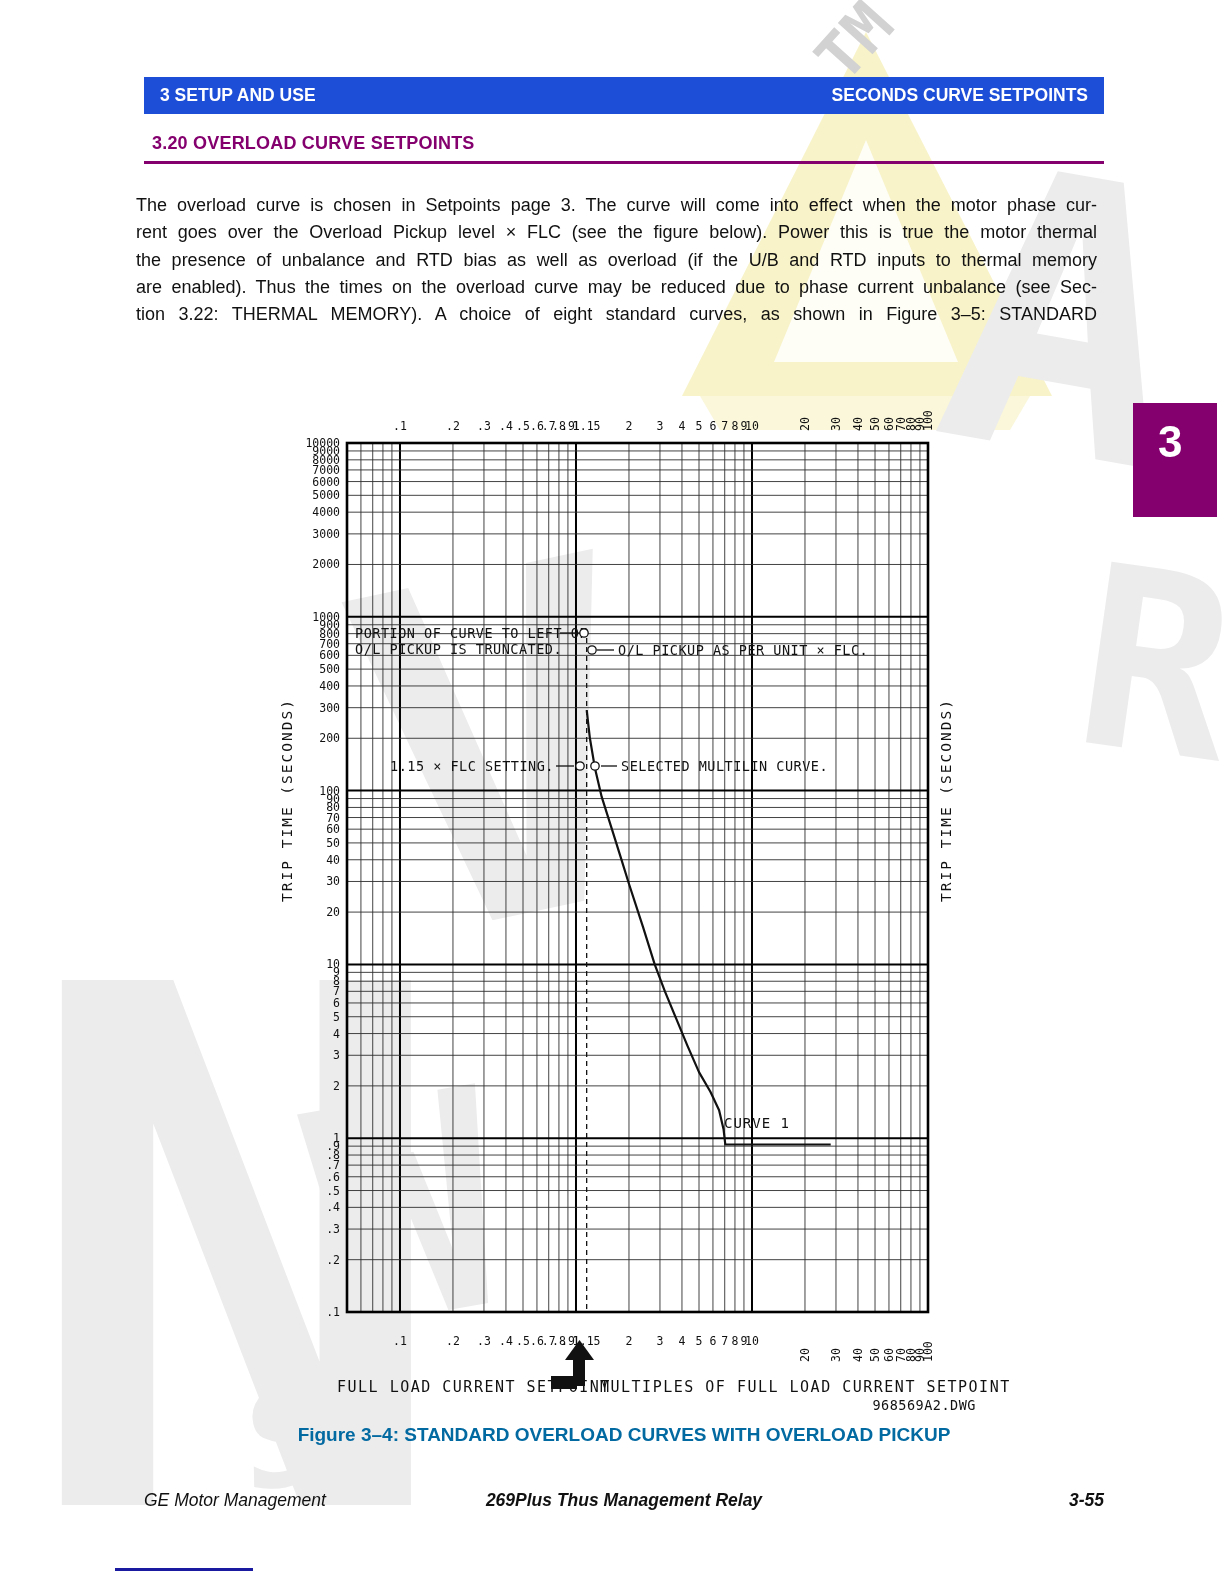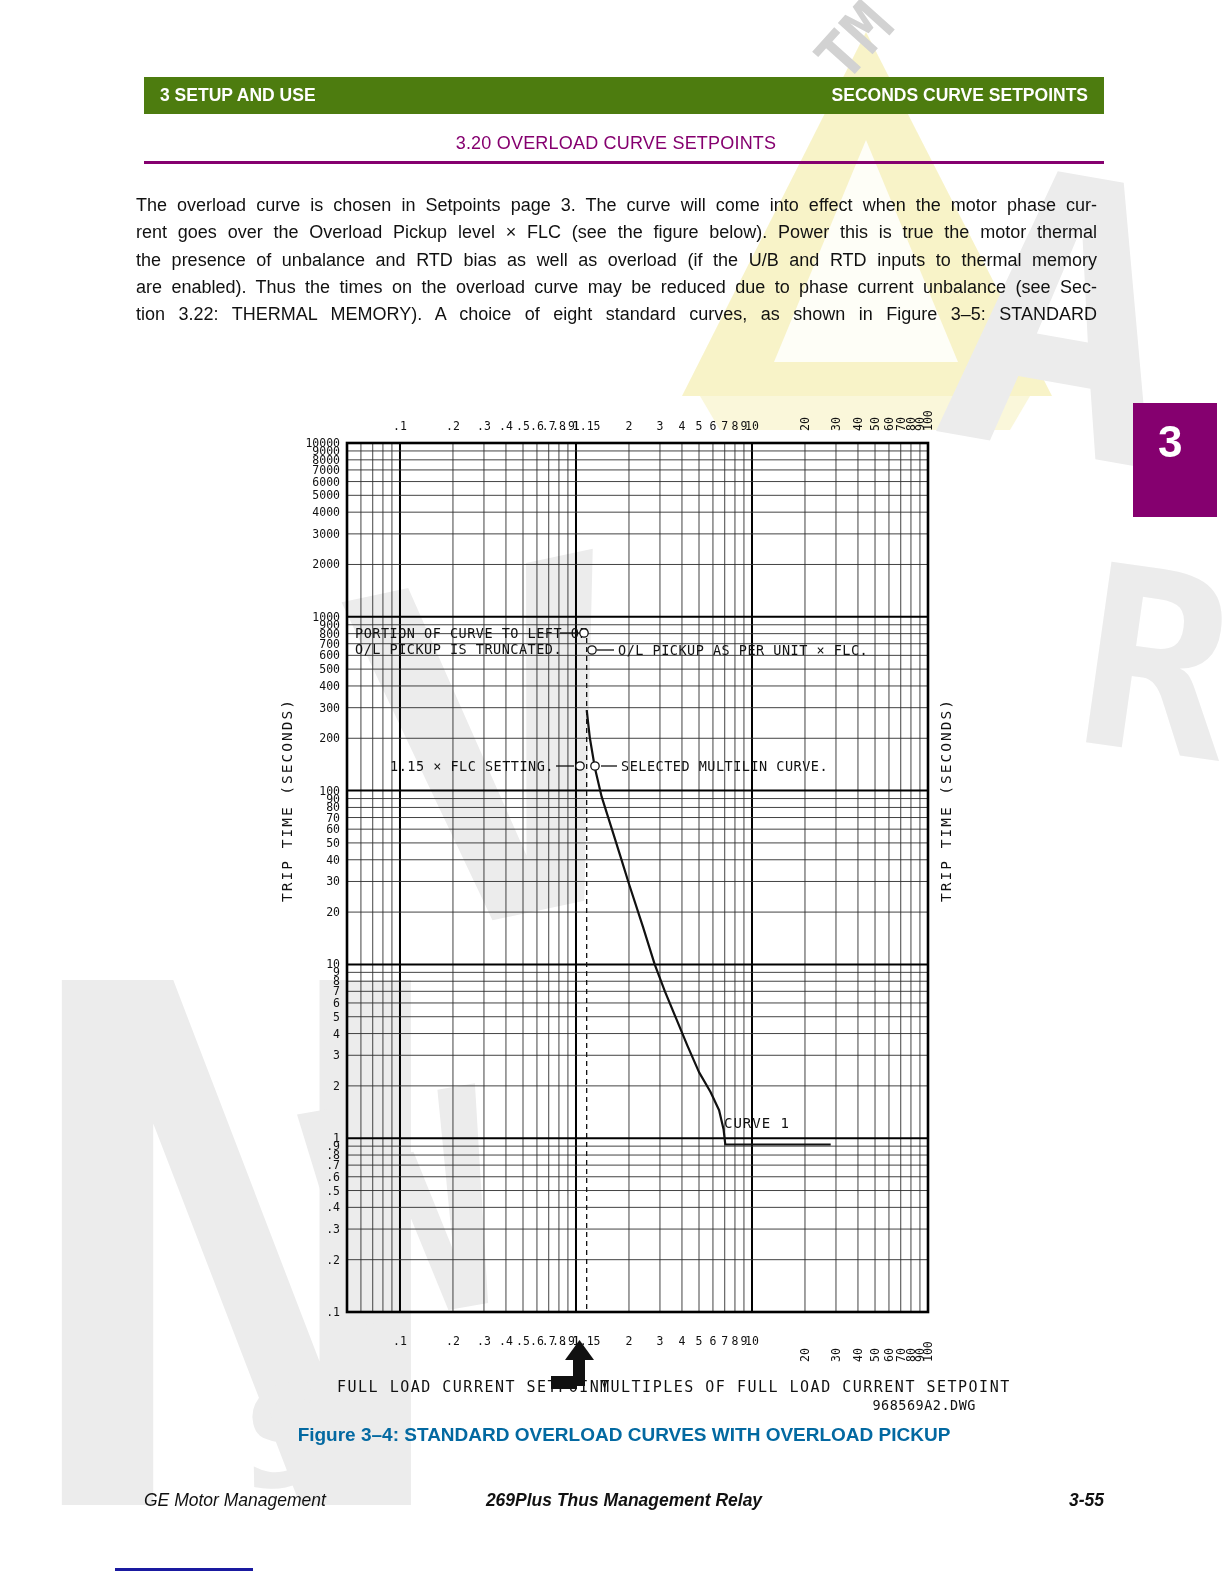--- a/index.html
+++ b/index.html
@@ -6,22 +6,22 @@
   body{font-family:"Liberation Sans", sans-serif;position:relative;}
   .layer{position:absolute;left:0;top:0;width:1224px;height:1584px;}
   #wm-layer{z-index:0;}
   #content{z-index:1;}
   .topbar{
     position:absolute;left:144px;top:77px;width:960px;height:37px;
     display:flex;align-items:center;justify-content:space-between;
     padding:0 16px;box-sizing:border-box;color:#ffffff;font-weight:bold;font-size:17.5px;
   }
   .section-title{
-    position:absolute;left:136px;top:133px;width:960px;text-align:center;
-    font-weight:normal;font-size:18px;letter-spacing:0.2px;
+    position:absolute;left:152px;top:133px;width:960px;text-align:left;
+    font-weight:bold;font-size:18px;letter-spacing:0.2px;
   }
   .section-rule{position:absolute;left:144px;top:161px;width:960px;height:2.5px;}
   .bodytext{
     position:absolute;left:136px;top:192px;width:961px;
     font-size:18px;line-height:27.3px;color:#111111;
   }
   .pline{text-align:justify;text-align-last:justify;white-space:normal;}
   .pline.last{text-align-last:left;}
   .side-tab{
     position:absolute;left:1133px;top:403px;width:84px;height:114px;
@@ -53,21 +53,21 @@
     <text x="255" y="1492" fill="#ececec" font-size="135" font-weight="bold" font-family="&quot;DejaVu Serif&quot;, serif" font-style="italic" transform="rotate(-12 255 1492)">S</text>
     <text x="335" y="1330" fill="#ececec" font-size="300" font-weight="bold" font-family="&quot;DejaVu Sans&quot;, sans-serif" transform="rotate(-10 335 1330)">W</text>
     <text x="400" y="940" fill="#ececec" font-size="470" font-weight="bold" font-family="&quot;DejaVu Sans&quot;, sans-serif" transform="rotate(-12 400 940)">V</text>
     <text x="930" y="430" fill="#ececec" font-size="380" font-weight="bold" font-family="&quot;DejaVu Sans&quot;, sans-serif" transform="rotate(10 930 430)">A</text>
     <text x="1070" y="740" fill="#ececec" font-size="250" font-weight="bold" font-family="&quot;DejaVu Sans&quot;, sans-serif" transform="rotate(8 1070 740)">R</text>
     <text x="845" y="85" fill="#d2d2d2" font-size="64" font-weight="bold" font-family="&quot;DejaVu Sans&quot;, sans-serif" transform="rotate(-48 845 85)">TM</text>
   </svg>
 
 <div id="content" class="layer">
 
-  <header class="topbar" style="background: #4d7c0f;">
+  <header class="topbar" style="background: #1d4ed8;">
     <span>3 SETUP AND USE</span>
     <span>SECONDS CURVE SETPOINTS</span>
   </header>
 
   <div class="section-title" style="color: rgb(133, 0, 111);">3.20 OVERLOAD CURVE SETPOINTS</div>
   <div class="section-rule" style="background: rgb(133, 0, 111);"></div>
 
   <div class="bodytext" id="body-paragraph">
       <div class="pline">The overload curve is chosen in Setpoints page 3. The curve will come into effect when the motor phase cur-</div>
       <div class="pline">rent goes over the Overload Pickup level × FLC (see the figure below). Power this is true the motor thermal</div>

